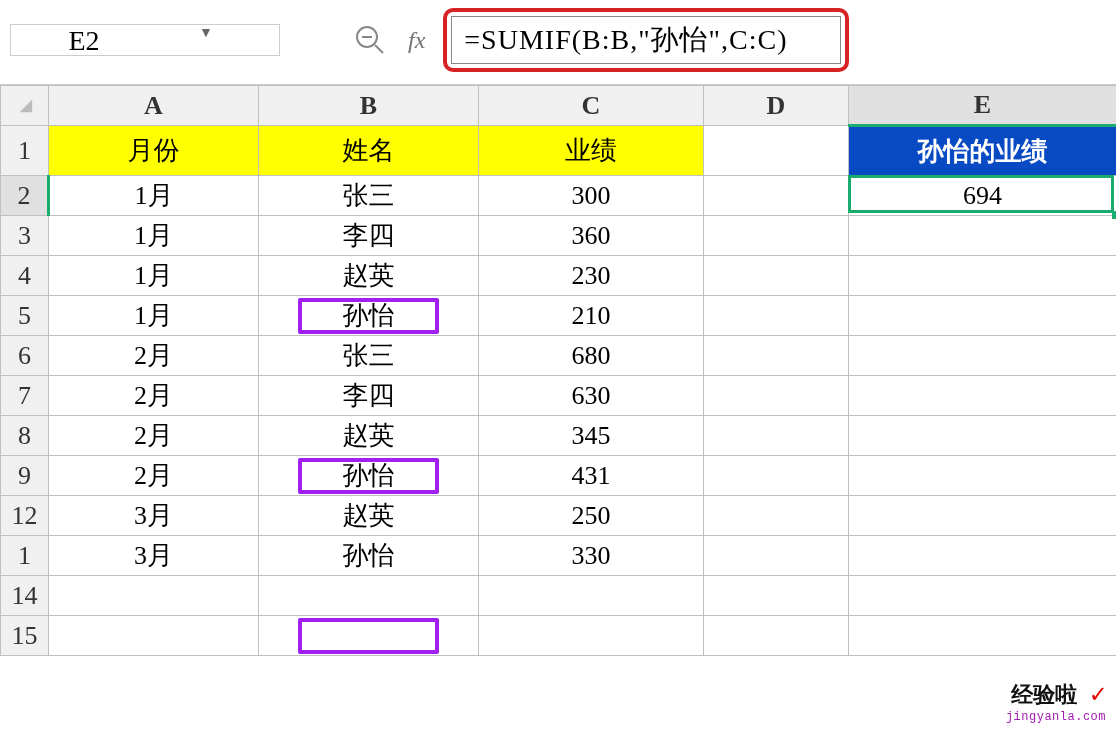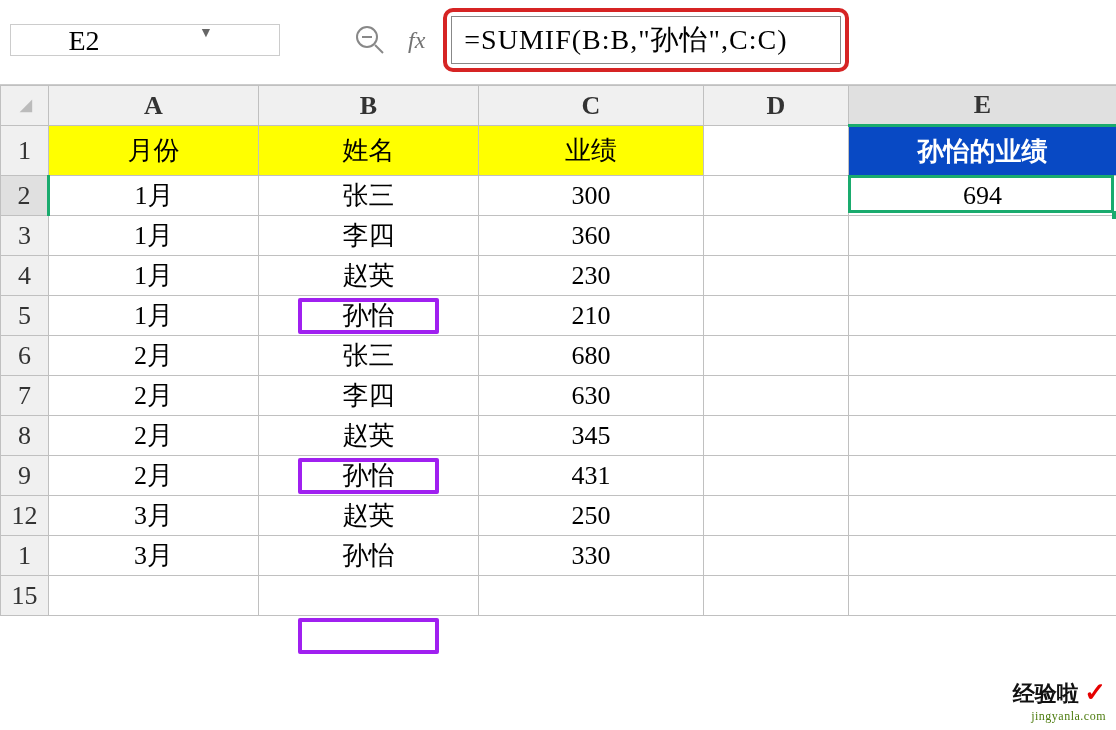--- a/index.html
+++ b/index.html
@@ -152,36 +152,36 @@
       border: 4px solid #a020f0;
       pointer-events: none;
       z-index: 4;
       border-radius: 2px;
     }
     .watermark {
       position: absolute;
       bottom: 6px;
       right: 10px;
       text-align: right;
-      font-family: Liberation Serif, serif;
+      font-family: Liberation Mono, monospace;
       z-index: 20;
     }
     .watermark .wm1 {
       font-size: 22px;
       font-weight: bold;
       color: #111;
       text-shadow: 1px 1px 2px #fff;
     }
     .watermark .wm1 .check {
       color: #e60000;
       font-size: 26px;
     }
     .watermark .wm2 {
       font-size: 12px;
-      color: #4d7c0f;
+      color: #a21caf;
       letter-spacing: 0.5px;
     }
   </style>
 </head>
 <body>
 
 <div class="formula-bar">
   <div class="name-box">
     <span>E2</span>
     <span class="name-box-arrow">▼</span>
@@ -298,20 +298,28 @@
         </tr>
         <tr>
           <td class="row-hdr">1</td>
           <td class="data-cell col-a">3月</td>
           <td class="data-cell col-b" id="cellB13">孙怡</td>
           <td class="data-cell col-c">330</td>
           <td class="data-cell col-d"></td>
           <td class="data-cell col-e" id="cellE13"></td>
         </tr>
         <tr>
+          <td class="row-hdr">14</td>
+          <td class="data-cell col-a"></td>
+          <td class="data-cell col-b" id="cellB14"></td>
+          <td class="data-cell col-c"></td>
+          <td class="data-cell col-d"></td>
+          <td class="data-cell col-e" id="cellE14"></td>
+        </tr>
+        <tr>
           <td class="row-hdr">15</td>
           <td class="data-cell col-a"></td>
           <td class="data-cell col-b" id="cellB15"></td>
           <td class="data-cell col-c"></td>
           <td class="data-cell col-d"></td>
           <td class="data-cell col-e" id="cellE15"></td>
         </tr>
       </tbody>
   </table>
 

